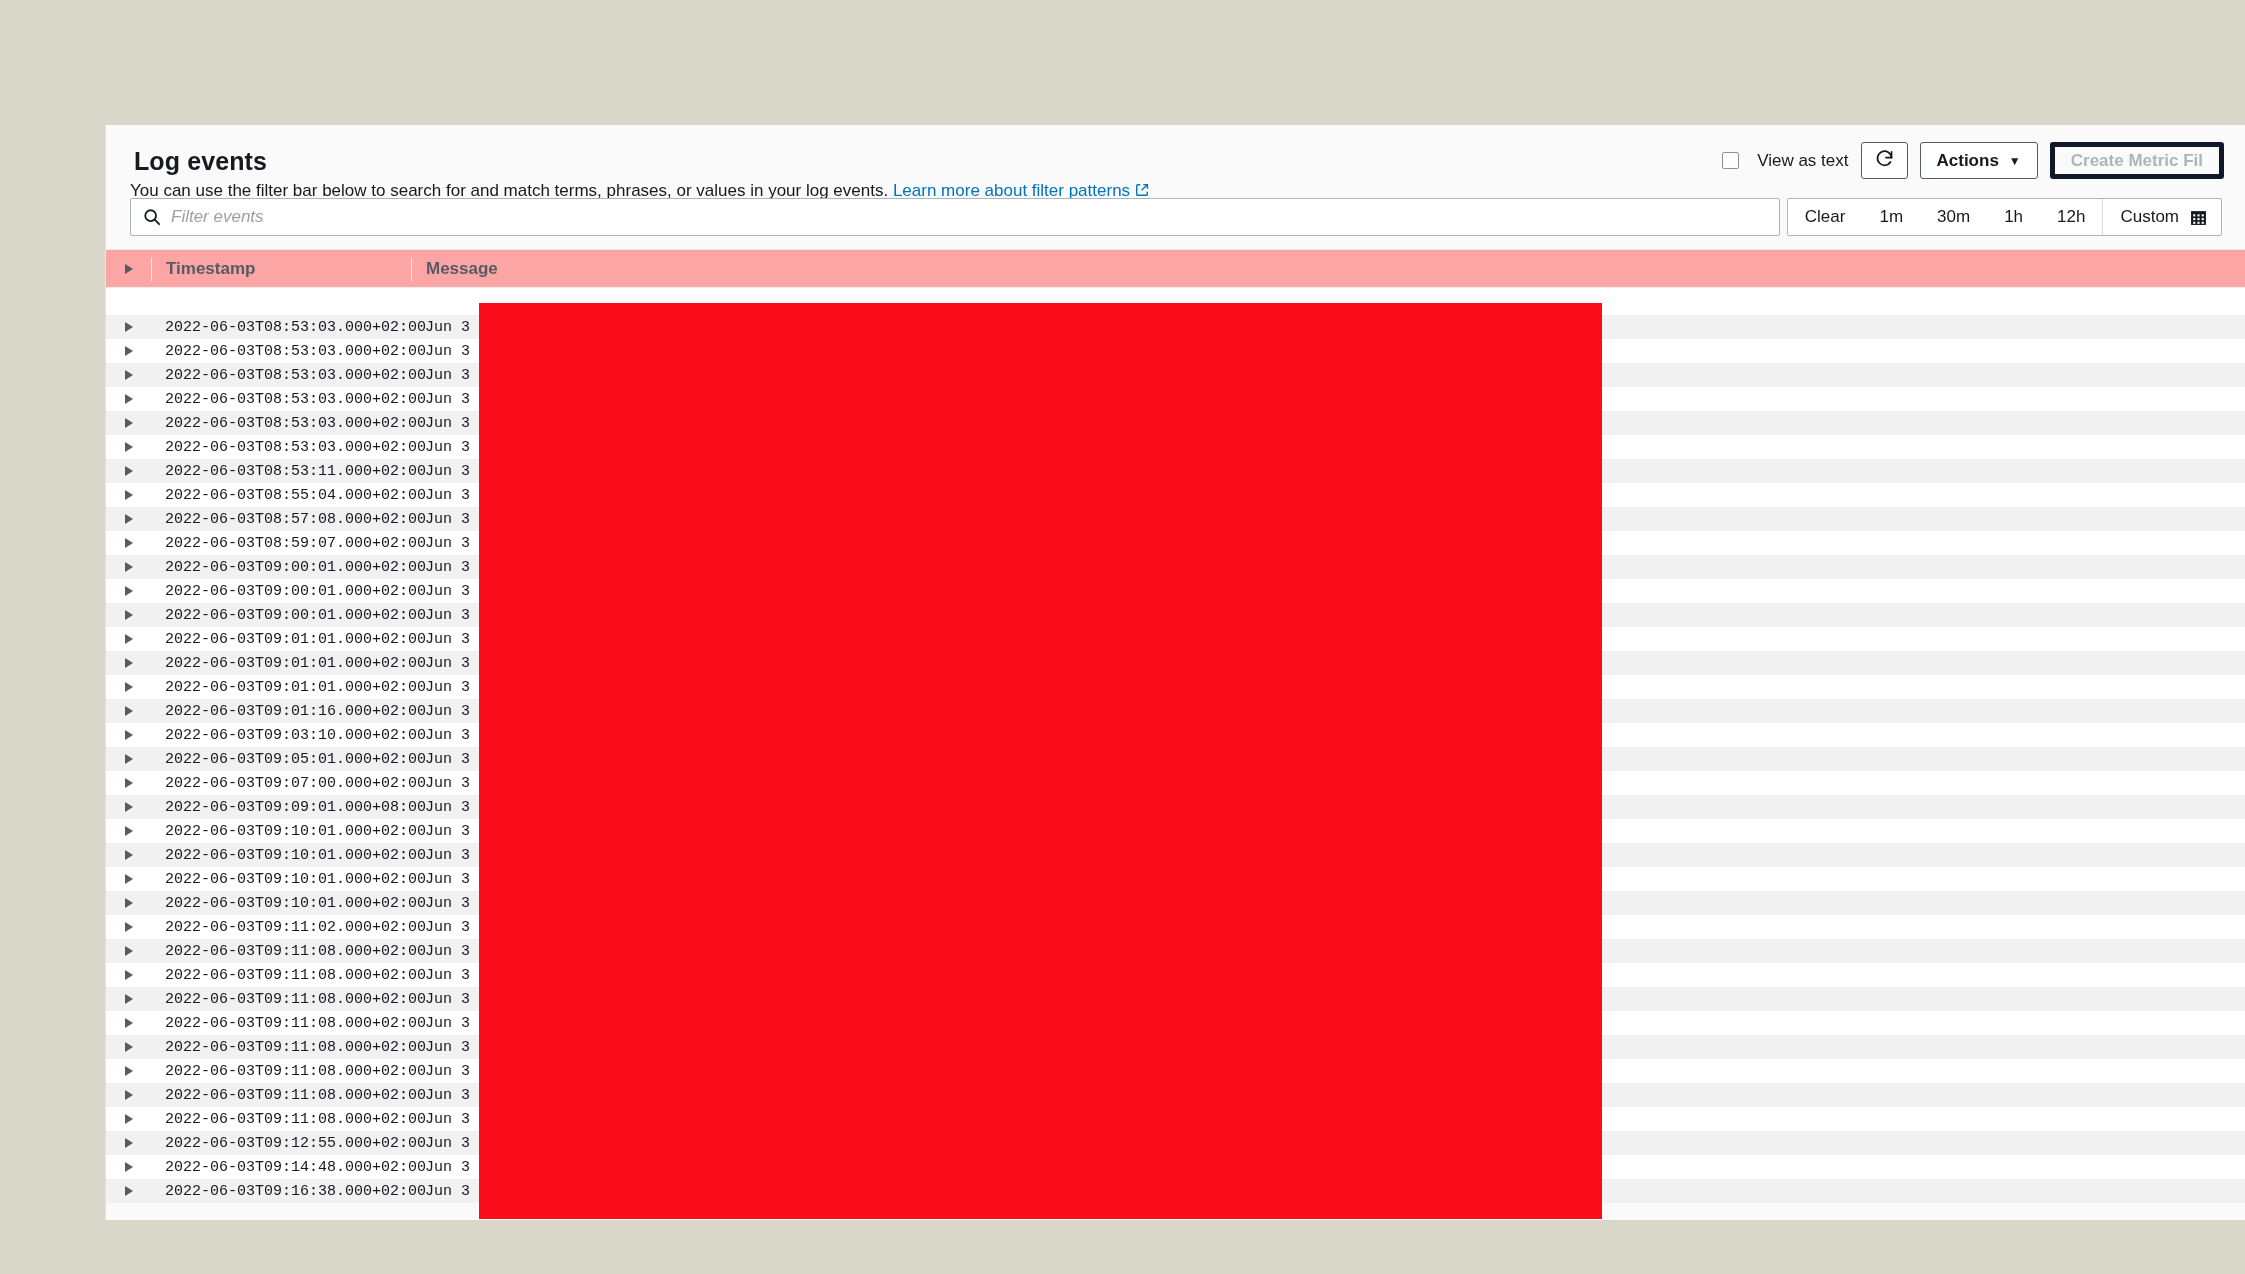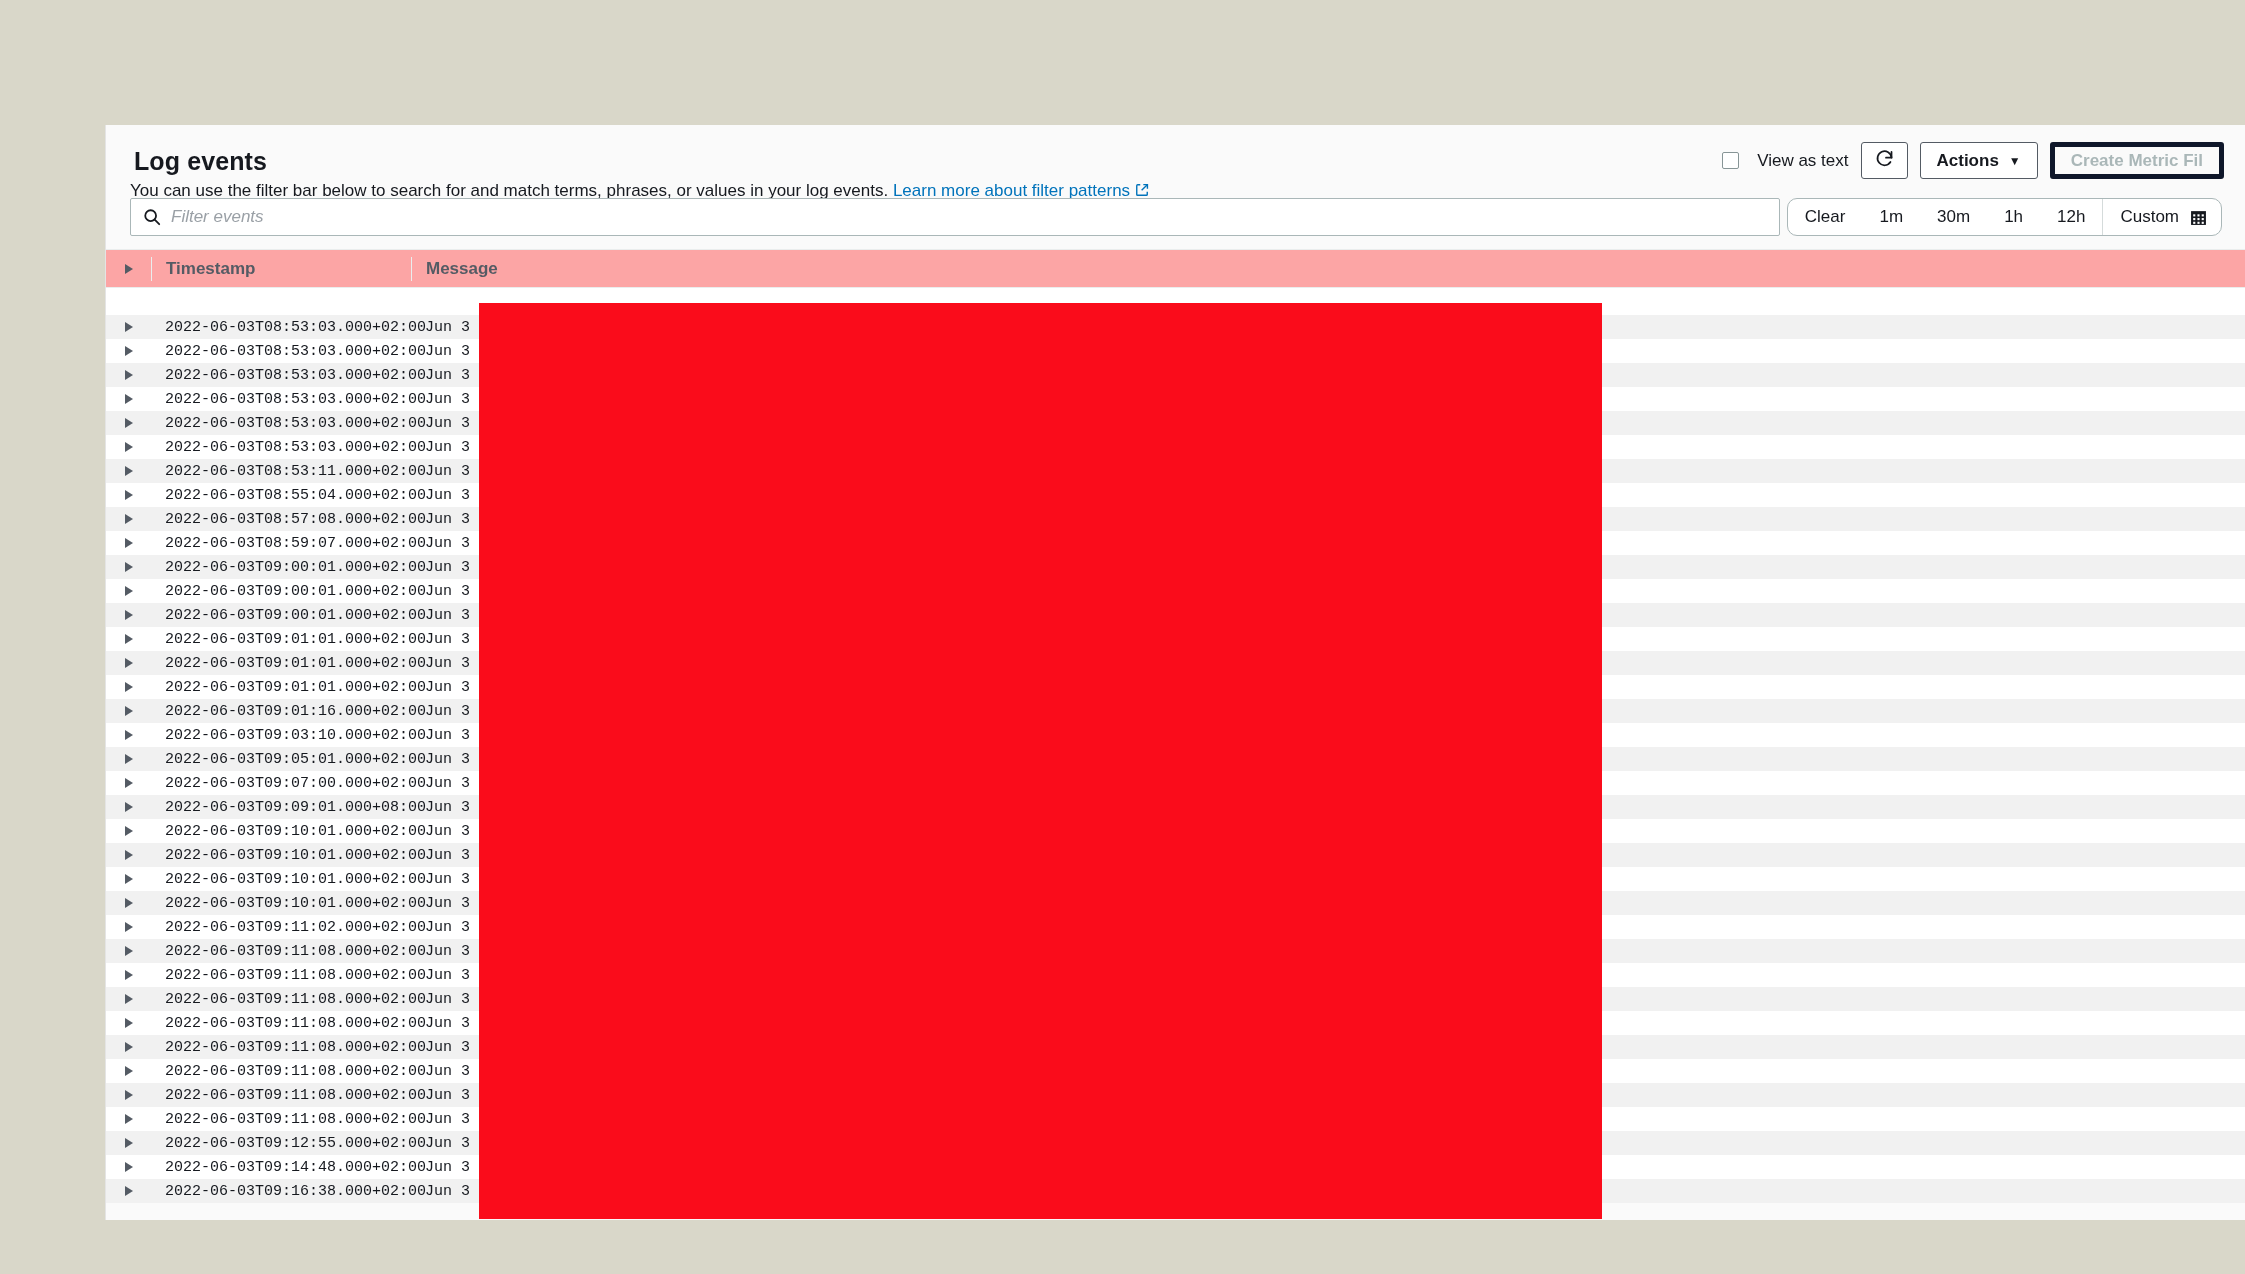--- a/index.html
+++ b/index.html
@@ -167,21 +167,21 @@
     color: #9aa0a6;
     font-style: italic;
   }
 
   .range-group {
     margin-left: 7px;
     display: flex;
     align-items: center;
     height: 38px;
     border: 1px solid #aab7b8;
-    border-radius: 10px;
+    border-radius: 2px;
     background: #fff;
     box-sizing: border-box;
   }
   .range-btn {
     font-size: 17px;
     color: #16191f;
     padding: 0 17px;
     height: 36px;
     display: inline-flex;
     align-items: center;

